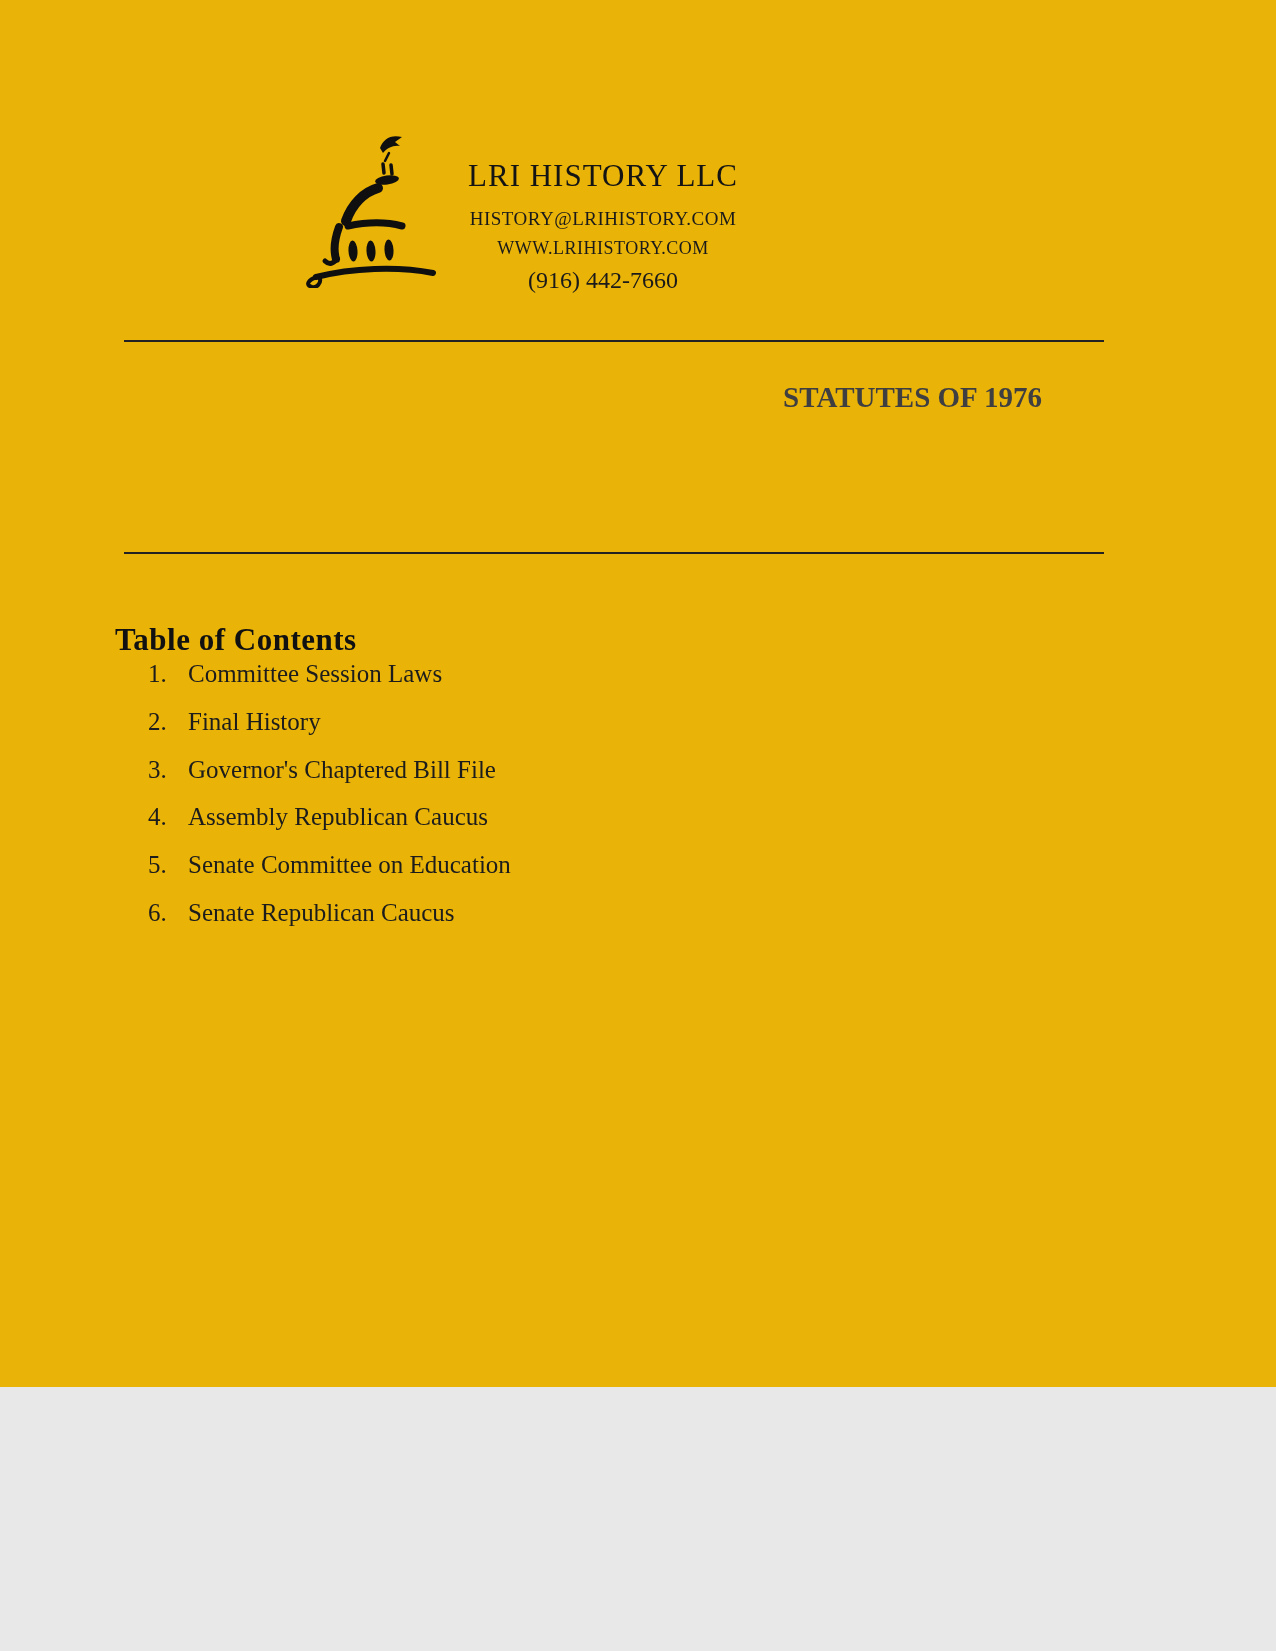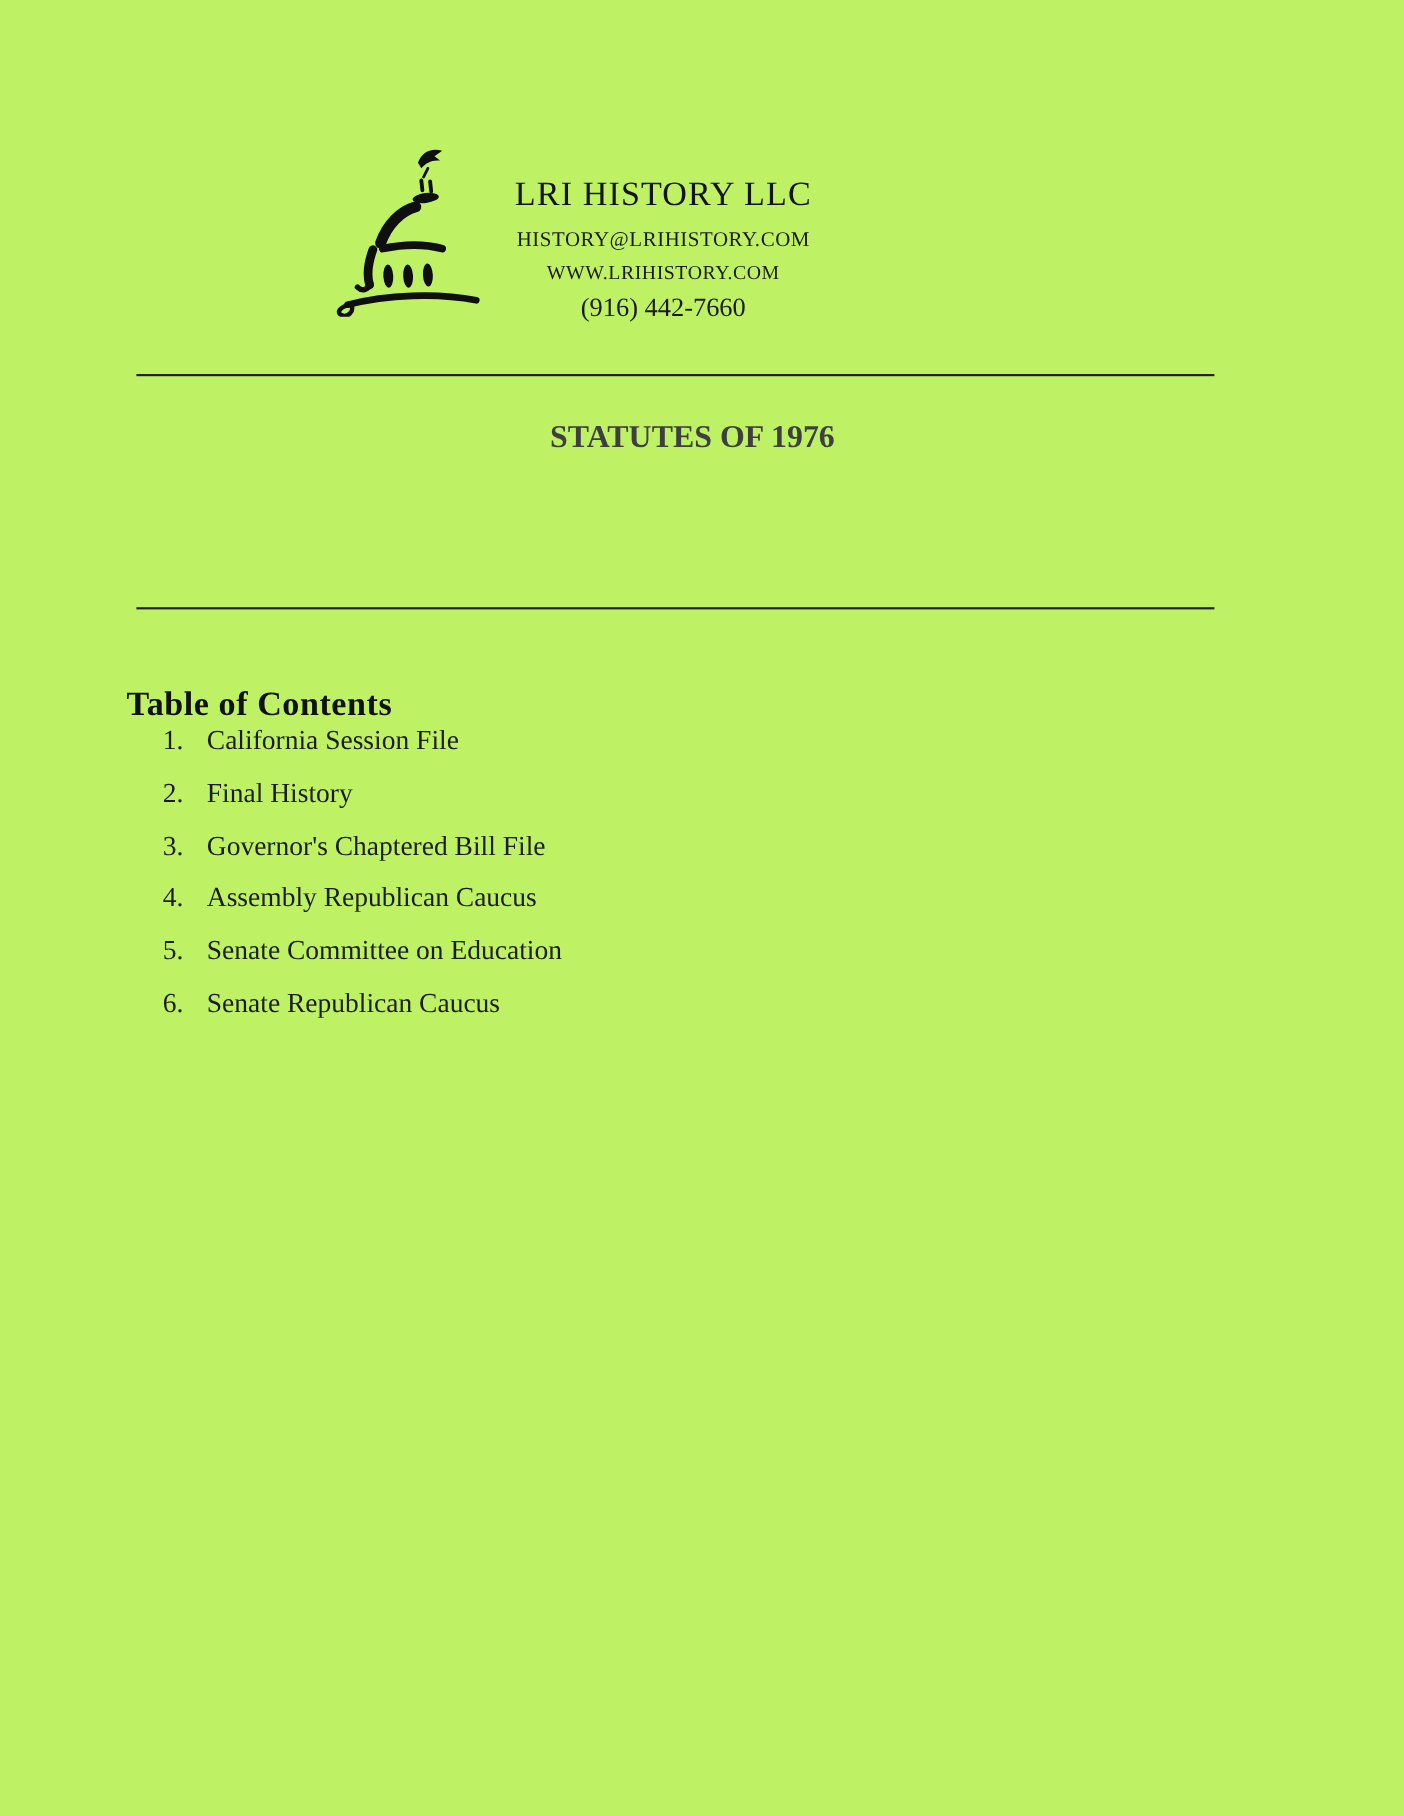--- a/index.html
+++ b/index.html
@@ -1,22 +1,22 @@
 <!DOCTYPE html>
 <html><head>
 <meta charset="utf-8">
 <style>
   * { margin: 0; padding: 0; box-sizing: border-box; }
   html, body { background: #e8e8e8; }
   .page {
     position: relative;
     width: 1276px;
-    height: 1651px;
+    height: 1387px;
     margin: 0 auto;
-    background: #bef264;
+    background: #eab308;
     font-family: "Liberation Serif", serif;
     color: #1c1c1c;
     overflow: hidden;
   }
 
   
   .logo-wrap {
     position: absolute;
     left: 292px;
     top: 126px;
@@ -70,21 +70,21 @@
   }
   .rule-1 { top: 340px; }
   .rule-2 { top: 552px; }
 
   
   .title-block {
     position: absolute;
     top: 376px;
     left: 500px;
     right: 234px;
-    text-align: left;
+    text-align: right;
     font-weight: bold;
     font-size: 29px;
     line-height: 43px;
     color: #3f3f41;
   }
   .title-line { white-space: pre; }
 
   
   .toc-heading {
     position: absolute;
@@ -157,21 +157,21 @@
     <div class="title-line">STATUTES OF 1976</div>
   </div>
 
   <div class="rule rule-2"></div>
 
   <h1 class="toc-heading">Table of Contents</h1>
 
   <ol class="toc-list">
     <li class="toc-item">
       <span class="toc-num">1.</span>
-      <span class="toc-label">California Session File</span>
+      <span class="toc-label">Committee Session Laws</span>
     </li>
     <li class="toc-item">
       <span class="toc-num">2.</span>
       <span class="toc-label">Final History</span>
     </li>
     <li class="toc-item">
       <span class="toc-num">3.</span>
       <span class="toc-label">Governor's Chaptered Bill File</span>
     </li>
     <li class="toc-item">

